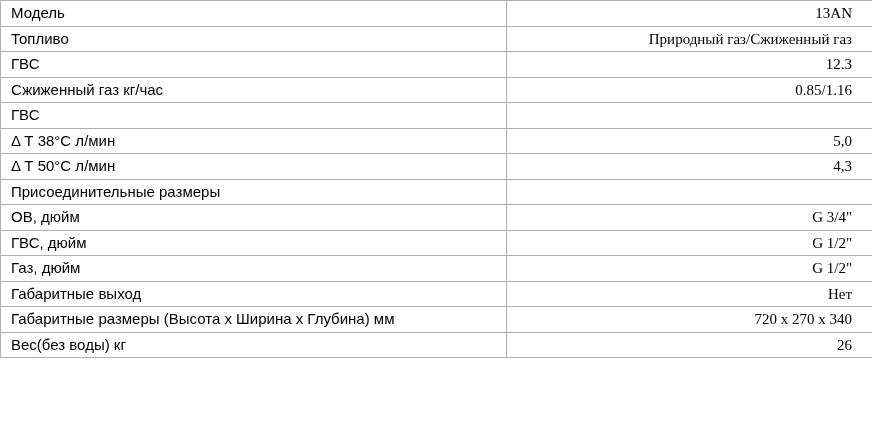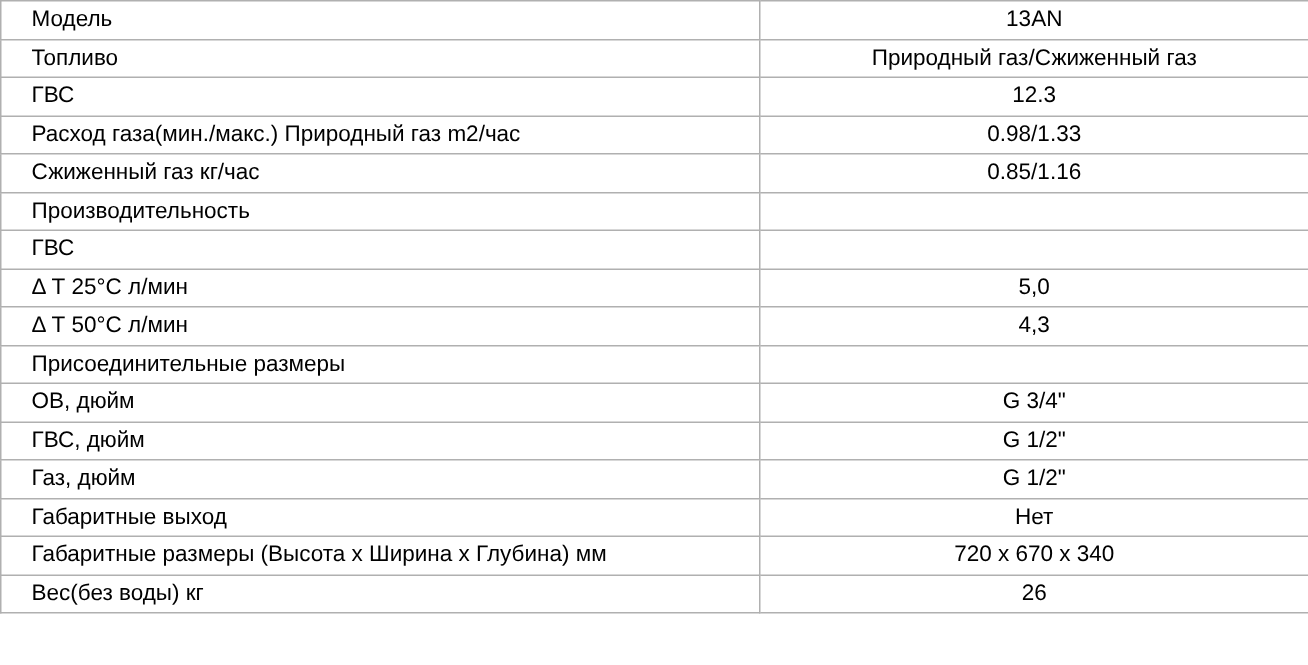--- a/index.html
+++ b/index.html
@@ -17,30 +17,31 @@
   .spec-table {
     width: 872px;
     border-collapse: collapse;
     table-layout: fixed;
   }
   .spec-table col.c-label { width: 506px; }
   .spec-table col.c-value { width: 366px; }
   .spec-table td {
     border: 1px solid #b0b0b0;
     height: 24.5px;
-    padding: 0 0 0 20px;
+    padding: 0 0 0 10px;
     font-size: 15px;
     line-height: 24px;
     white-space: nowrap;
     overflow: hidden;
     vertical-align: middle;
   }
   .spec-table td.value {
-    text-align: center;
+    text-align: right;
     padding: 0 20px;
+    font-family: Liberation Serif, serif;
   }
   .spec-table tr:first-child td { border-top: 1px solid #b0b0b0; }
   .spec-table td.label { text-align: left; }
 </style>
 </head>
 <body>
 
 <table class="spec-table">
   <colgroup>
     <col class="c-label">
@@ -53,37 +54,29 @@
     </tr>
     <tr>
       <td class="label">Топливо</td>
       <td class="value">Природный газ/Сжиженный газ</td>
     </tr>
     <tr>
       <td class="label">ГВС</td>
       <td class="value">12.3</td>
     </tr>
     <tr>
-      <td class="label">Расход газа(мин./макс.) Природный газ m2/час</td>
-      <td class="value">0.98/1.33</td>
-    </tr>
-    <tr>
       <td class="label">Сжиженный газ кг/час</td>
       <td class="value">0.85/1.16</td>
-    </tr>
-    <tr>
-      <td class="label">Производительность</td>
-      <td class="value"></td>
     </tr>
     <tr>
       <td class="label">ГВС</td>
       <td class="value"></td>
     </tr>
     <tr>
-      <td class="label">Δ Т 25°С л/мин</td>
+      <td class="label">Δ Т 38°С л/мин</td>
       <td class="value">5,0</td>
     </tr>
     <tr>
       <td class="label">Δ Т 50°С л/мин</td>
       <td class="value">4,3</td>
     </tr>
     <tr>
       <td class="label">Присоединительные размеры</td>
       <td class="value"></td>
     </tr>
@@ -98,20 +91,20 @@
     <tr>
       <td class="label">Газ, дюйм</td>
       <td class="value">G 1/2"</td>
     </tr>
     <tr>
       <td class="label">Габаритные выход</td>
       <td class="value">Нет</td>
     </tr>
     <tr>
       <td class="label">Габаритные размеры (Высота х Ширина х Глубина) мм</td>
-      <td class="value">720 х 670 х 340</td>
+      <td class="value">720 х 270 х 340</td>
     </tr>
     <tr>
       <td class="label">Вес(без воды) кг</td>
       <td class="value">26</td>
     </tr>
   </tbody>
 </table>
 
 </body></html>

